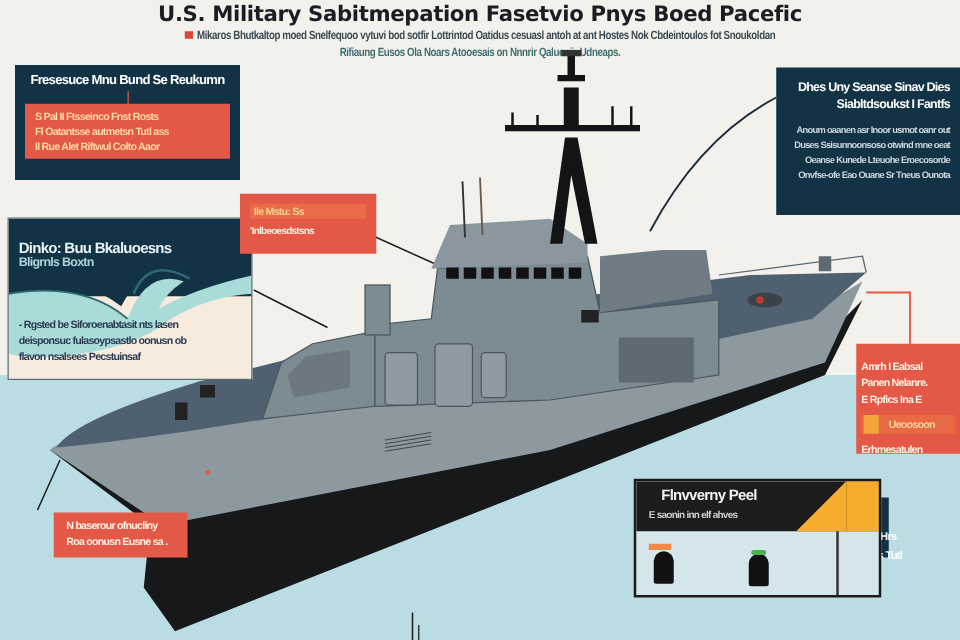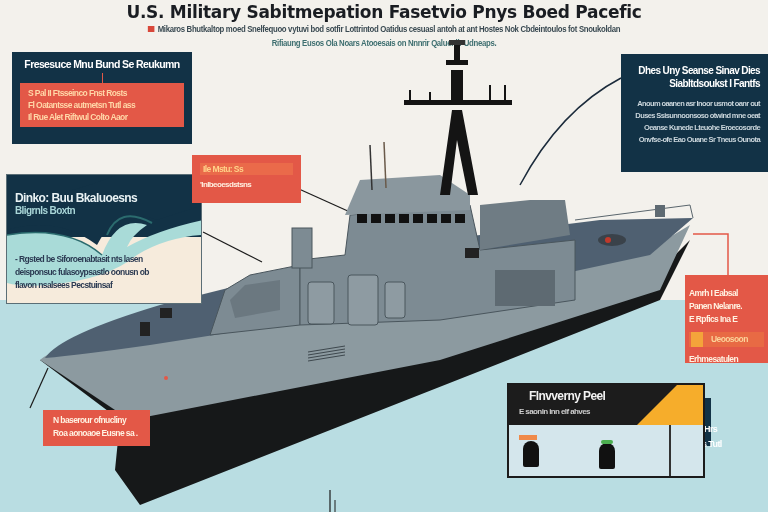--- a/index.html
+++ b/index.html
@@ -224,21 +224,21 @@
   <div class="cond">Erhmesatulen</div>
 </div>
 
 <div class="box navy" id="box-rn">
   <div class="cond">Bnde Hrs</div>
   <div class="cond">Ei Bos Tutl</div>
 </div>
 
 <div class="box red" id="box-bl">
   <div class="cond">N baserour ofnucliny</div>
-  <div class="cond">Roa aonoaoe Eusne sa .</div>
+  <div class="cond">Roa oonusn Eusne sa .</div>
 </div>
 
 <div class="box" id="box-panel">
   <div class="top"></div>
   <div class="wedge"></div>
   <div class="wedgefill"></div>
   <div class="t1 cond">Flnvverny Peel</div>
   <div class="t2 cond">E saonin inn elf ahves</div>
   <div class="figure" style="left:14px; top:56px;"></div>
   <div style="position:absolute; left:10px; top:50px; width:18px; height:5px; background:#f08a4a;"></div>

